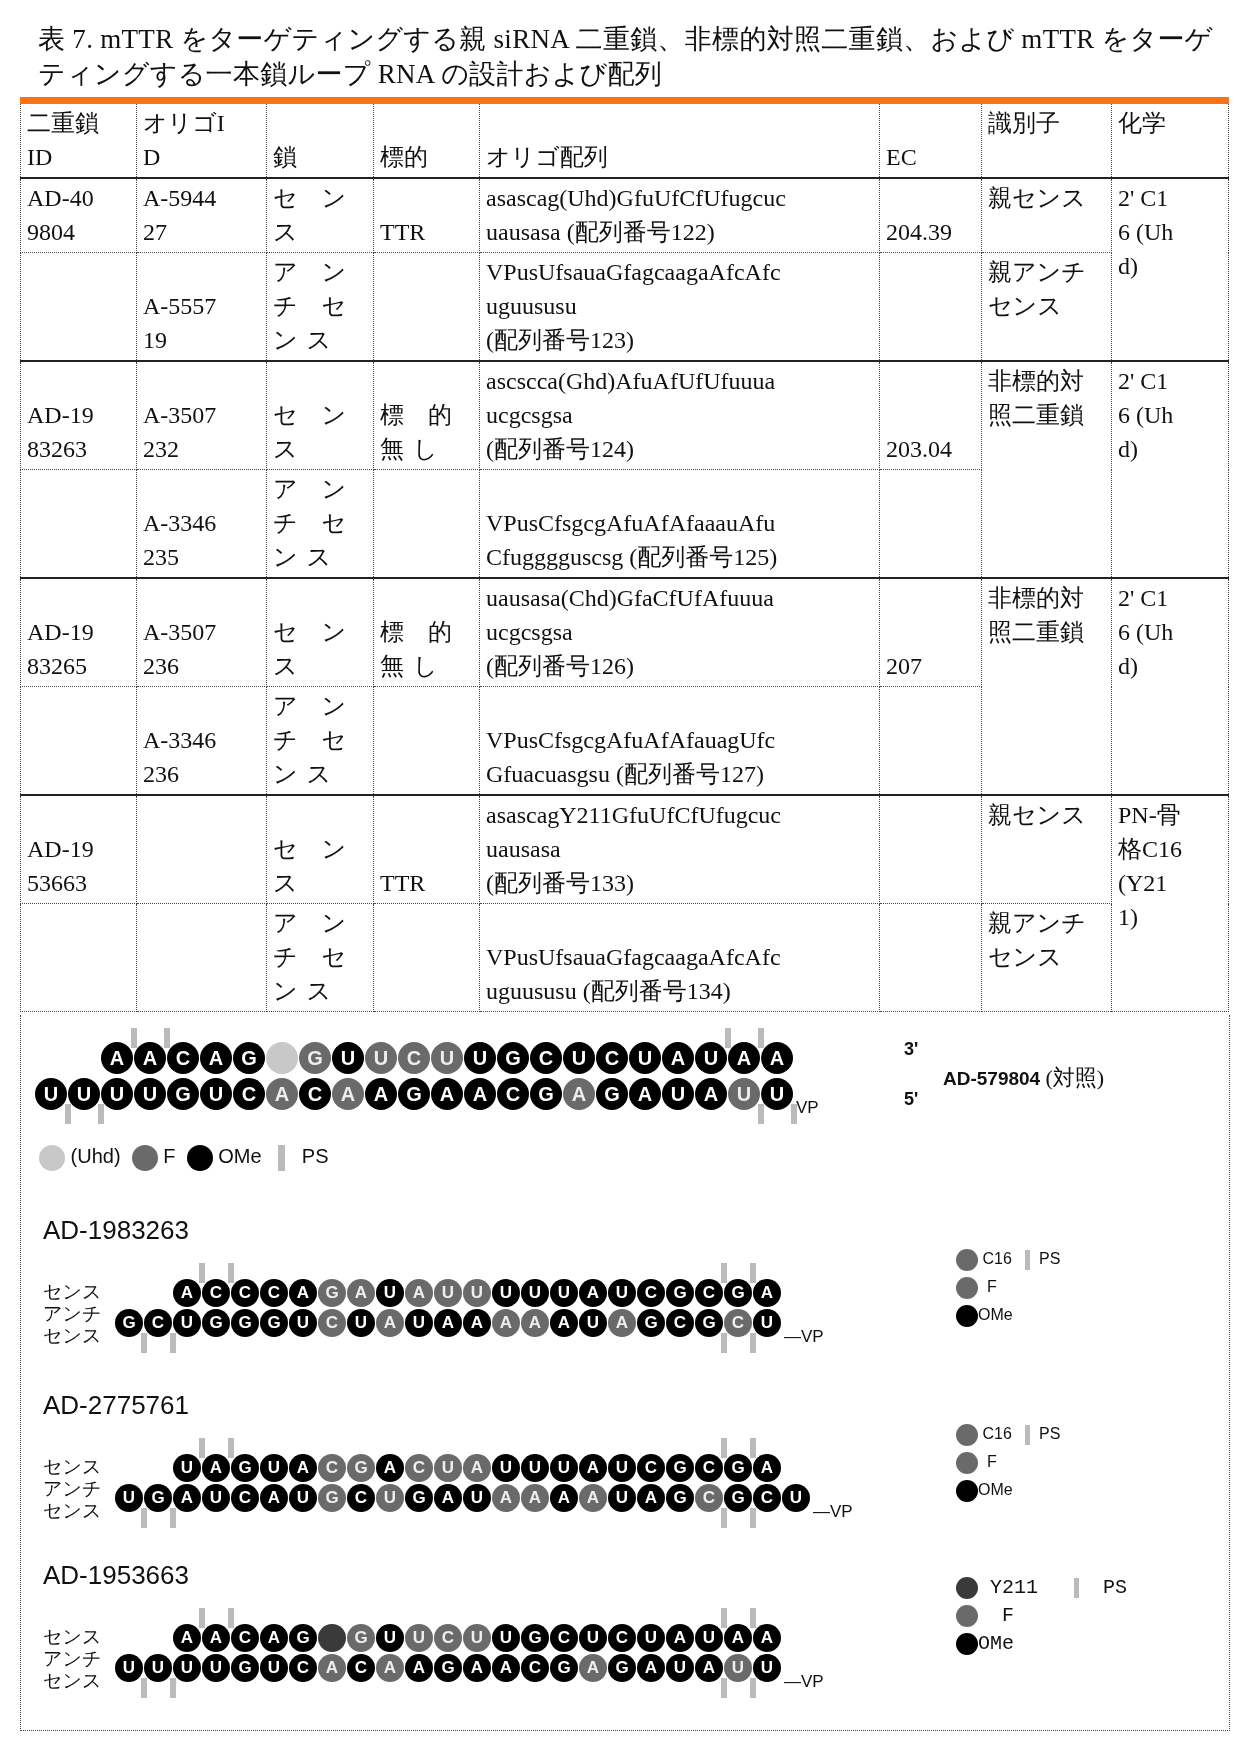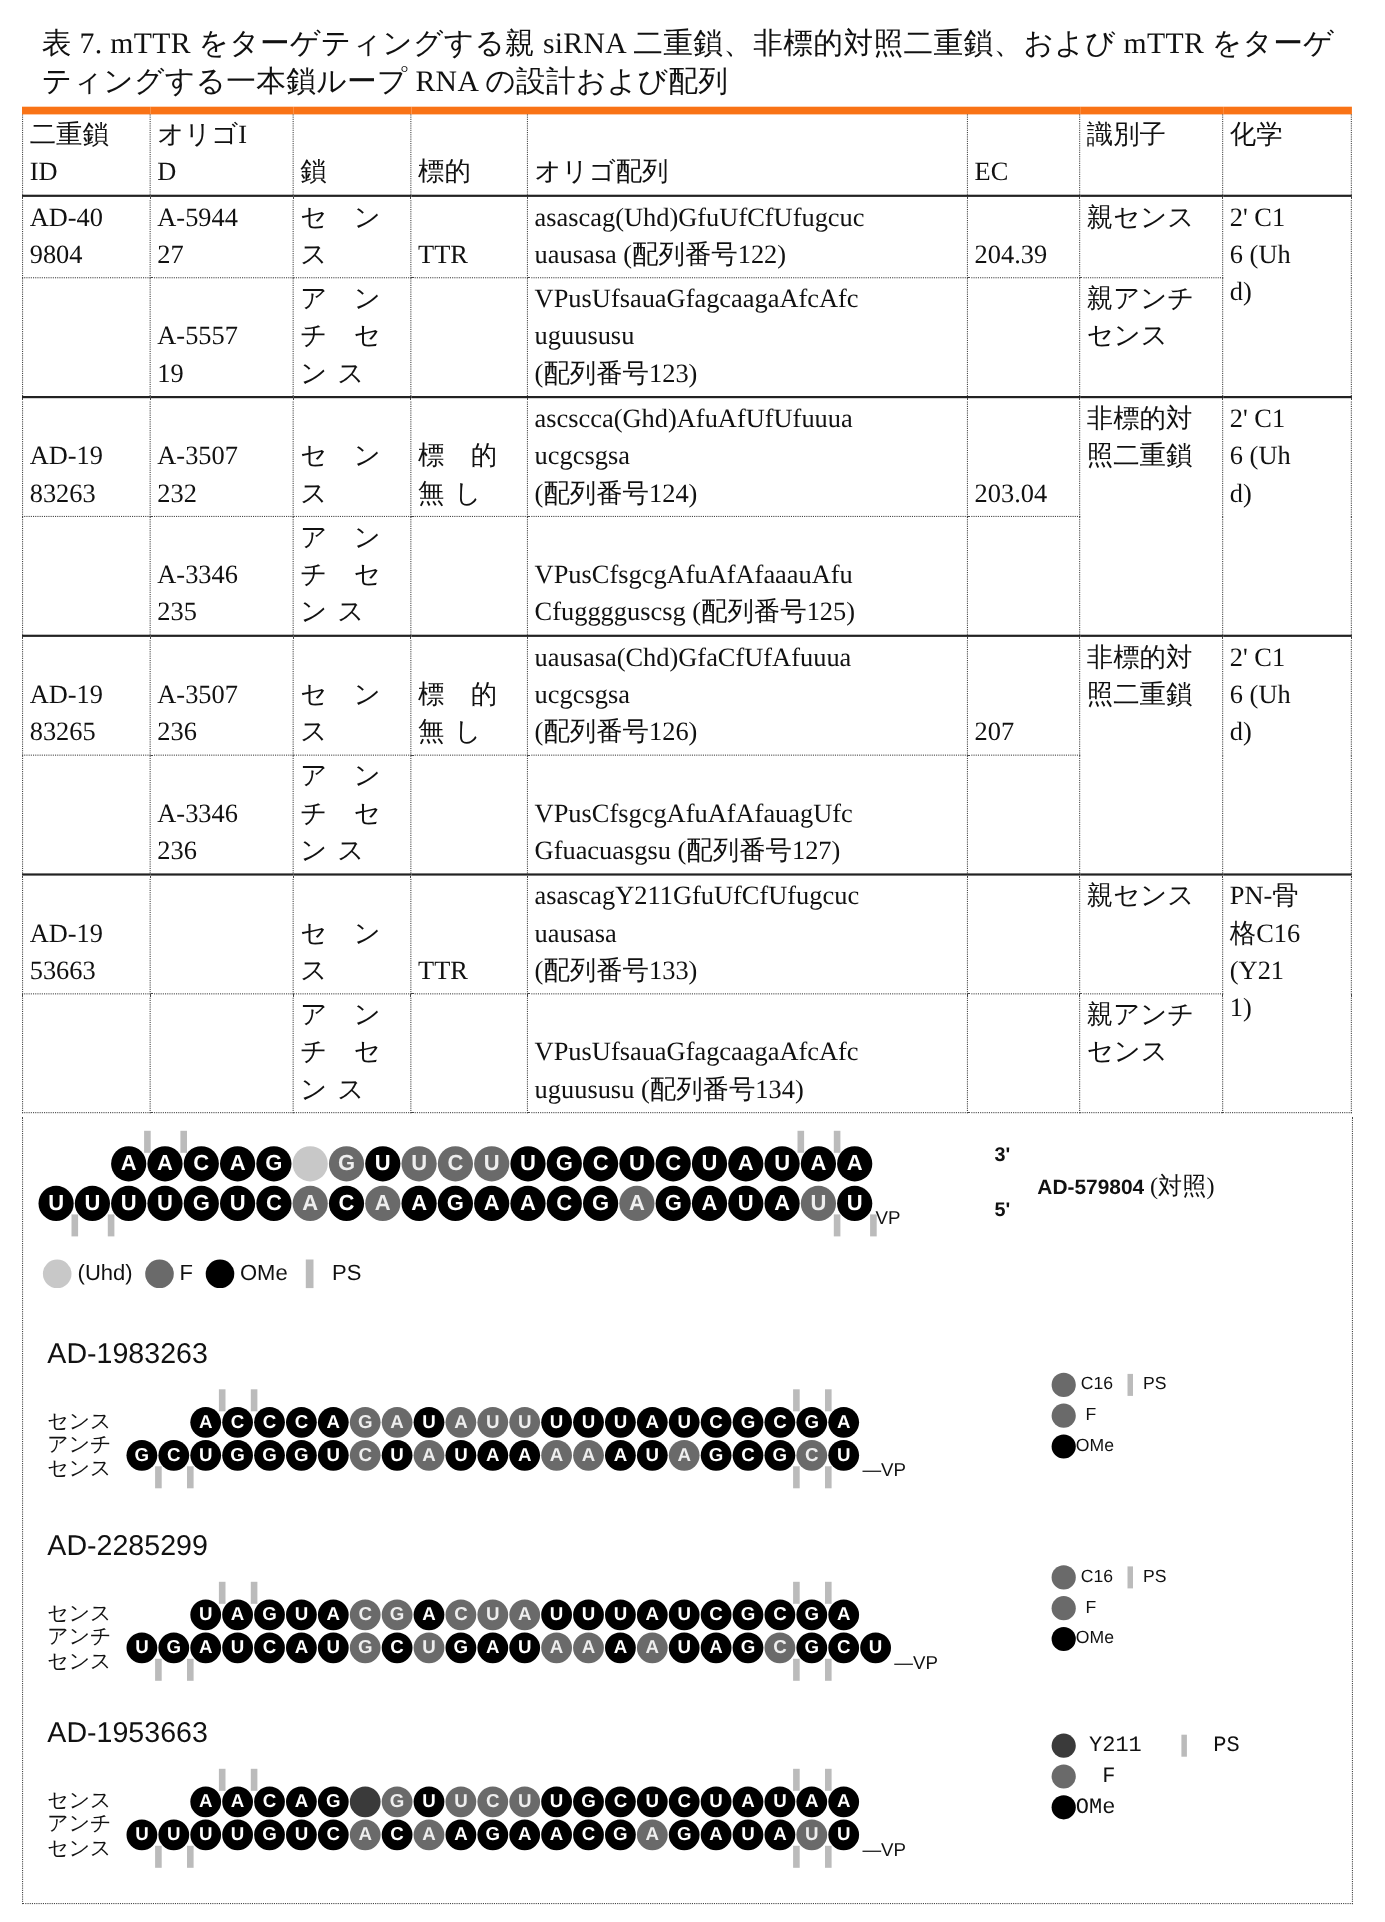--- a/index.html
+++ b/index.html
@@ -272,21 +272,21 @@
         <div class="ps" style="left: 606px; top: 26px;"></div>
         <div class="ps" style="left: 635px; top: 26px;"></div>
       </div>
       <div class="lbl leg" style="left:935px;top:30px;font-size:16px;line-height:28px;">
         <div><span class="legdot" style="width:22px;height:22px;background:#6a6a6a"></span> <span>C16</span> &nbsp;&nbsp;<span class="legbar" style="height:20px;width:5px"></span> &nbsp;<span>PS</span></div>
         <div><span class="legdot" style="width:22px;height:22px;background:#6a6a6a"></span> &nbsp;<span>F</span></div>
         <div><span class="legdot" style="width:22px;height:22px;background:#000"></span><span>OMe</span></div>
       </div>
     </div>
   <div id="dup1" style="position:absolute;left:0;top:375px;width:1200px;height:170px;">
-      <div class="lbl" style="left:22px;top:0;font-size:26px;">AD-2285299</div>
+      <div class="lbl" style="left:22px;top:0;font-size:26px;">AD-2775761</div>
       <div class="lbl" style="left:22px;top:64px;font-size:19px;">センス</div>
       <div class="lbl" style="left:22px;top:88px;font-size:19px;line-height:22px;white-space:pre;">アンチ
 センス</div>
       <div class="row s" style="left:152px;top:62px;">
         <div class="nt O sm">U</div>
         <div class="nt O sm">A</div>
         <div class="nt O sm">G</div>
         <div class="nt O sm">U</div>
         <div class="nt O sm">A</div>
         <div class="nt F sm">C</div>

